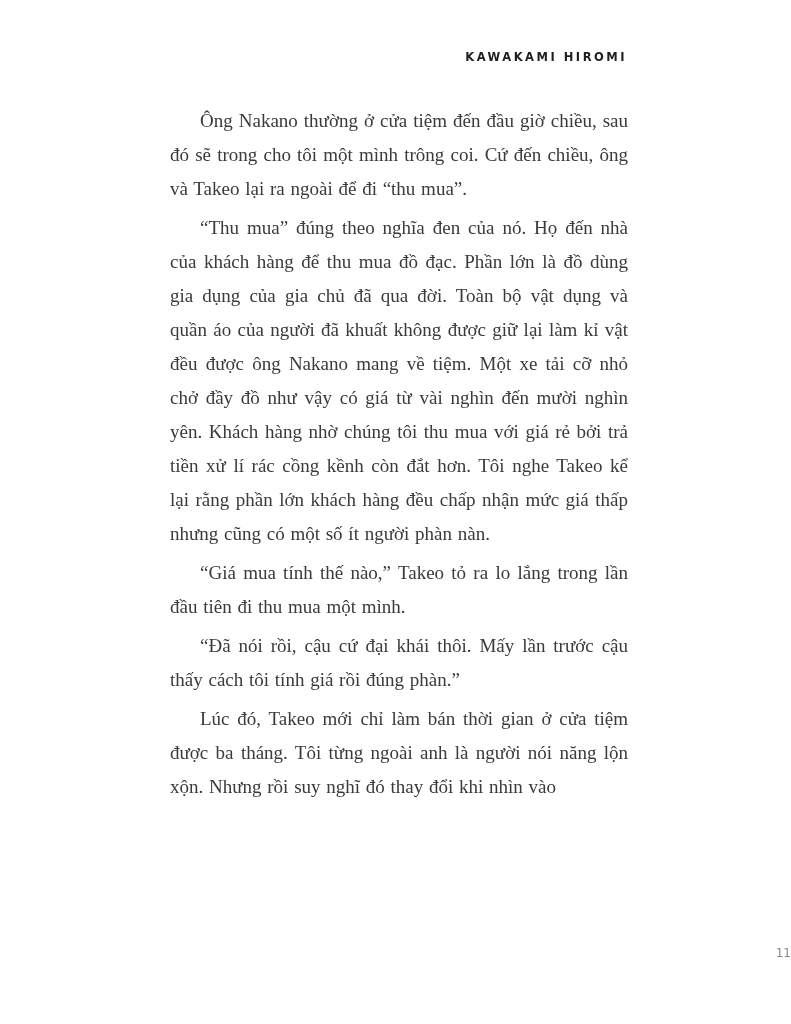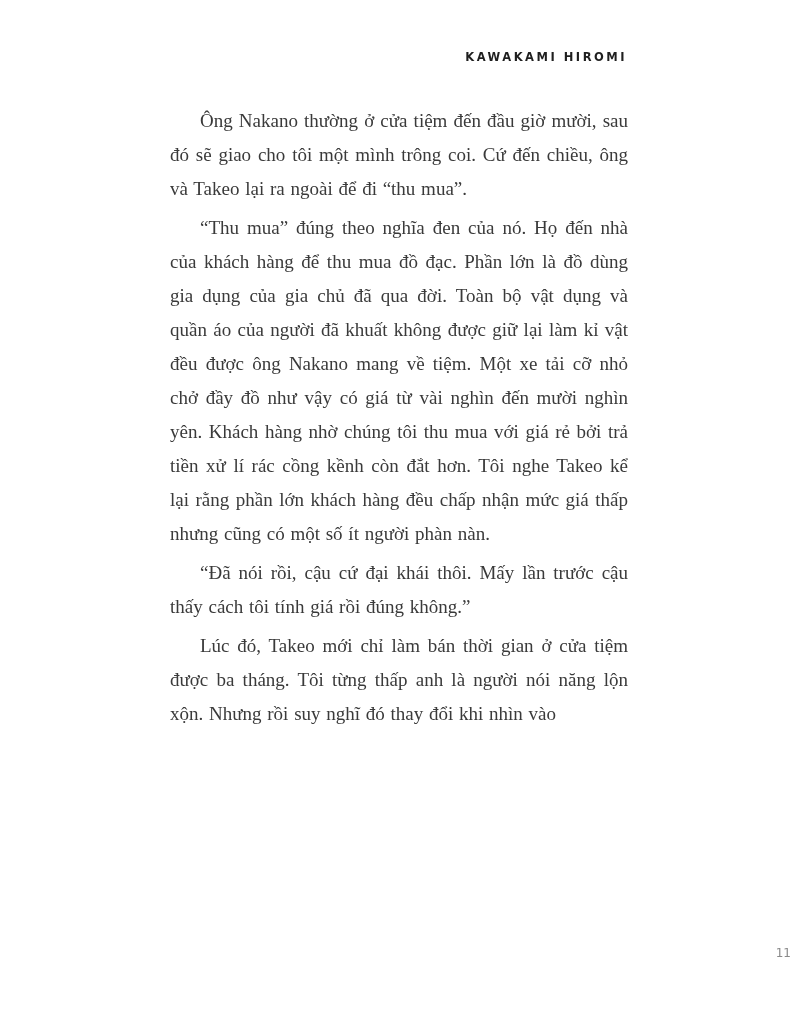--- a/index.html
+++ b/index.html
@@ -53,21 +53,22 @@
   }
 </style>
 </head>
 <body>
 
 <div class="page">
 
   <div class="running-header">KAWAKAMI HIROMI</div>
 
   <div class="text-block">
-    <p>Ông Nakano thường ở cửa tiệm đến đầu giờ mười, sau đó sẽ giao cho tôi một mình trông coi. Cứ đến chiều, ông và Takeo lại ra ngoài để đi “thu mua”.</p>
+    <p>Ông Nakano thường ở cửa tiệm đến đầu giờ chiều, sau đó sẽ trong cho tôi một mình trông coi. Cứ đến chiều, ông và Takeo lại ra ngoài để đi “thu mua”.</p>
     <p>“Thu mua” đúng theo nghĩa đen của nó. Họ đến nhà của khách hàng để thu mua đồ đạc. Phần lớn là đồ dùng gia dụng của gia chủ đã qua đời. Toàn bộ vật dụng và quần áo của người đã khuất không được giữ lại làm kỉ vật đều được ông Nakano mang về tiệm. Một xe tải cỡ nhỏ chở đầy đồ như vậy có giá từ vài nghìn đến mười nghìn yên. Khách hàng nhờ chúng tôi thu mua với giá rẻ bởi trả tiền xử lí rác cồng kềnh còn đắt hơn. Tôi nghe Takeo kể lại rằng phần lớn khách hàng đều chấp nhận mức giá thấp nhưng cũng có một số ít người phàn nàn.</p>
-    <p>“Đã nói rồi, cậu cứ đại khái thôi. Mấy lần trước cậu thấy cách tôi tính giá rồi đúng không.”</p>
-    <p>Lúc đó, Takeo mới chỉ làm bán thời gian ở cửa tiệm được ba tháng. Tôi từng thấp anh là người nói năng lộn xộn. Nhưng rồi suy nghĩ đó thay đổi khi nhìn vào</p>
+    <p>“Giá mua tính thế nào,” Takeo tỏ ra lo lắng trong lần đầu tiên đi thu mua một mình.</p>
+    <p>“Đã nói rồi, cậu cứ đại khái thôi. Mấy lần trước cậu thấy cách tôi tính giá rồi đúng phàn.”</p>
+    <p>Lúc đó, Takeo mới chỉ làm bán thời gian ở cửa tiệm được ba tháng. Tôi từng ngoài anh là người nói năng lộn xộn. Nhưng rồi suy nghĩ đó thay đổi khi nhìn vào</p>
   </div>
 
   <div class="page-number">11</div>
 
 </div>
 
 </body></html>

